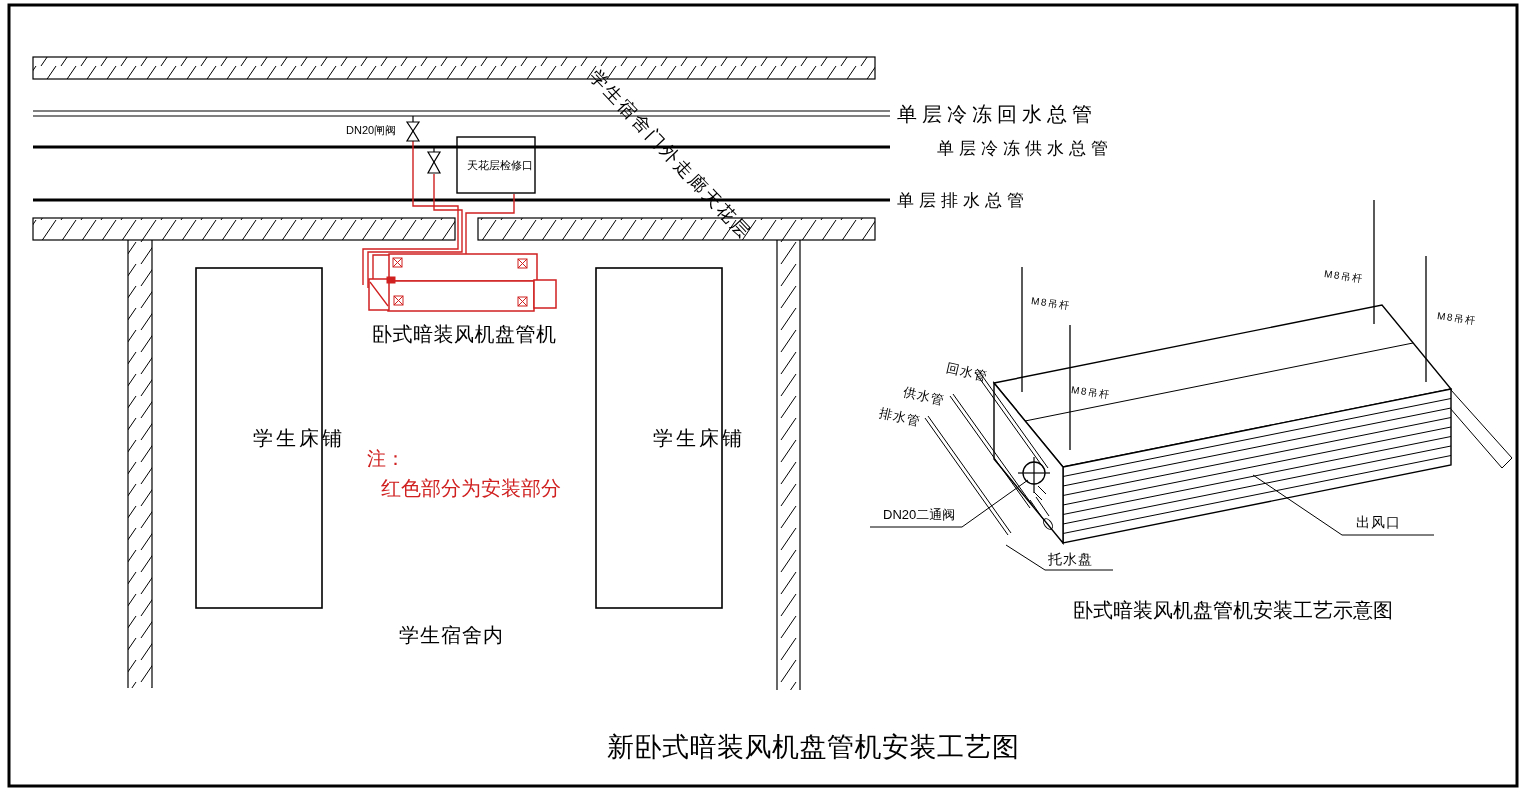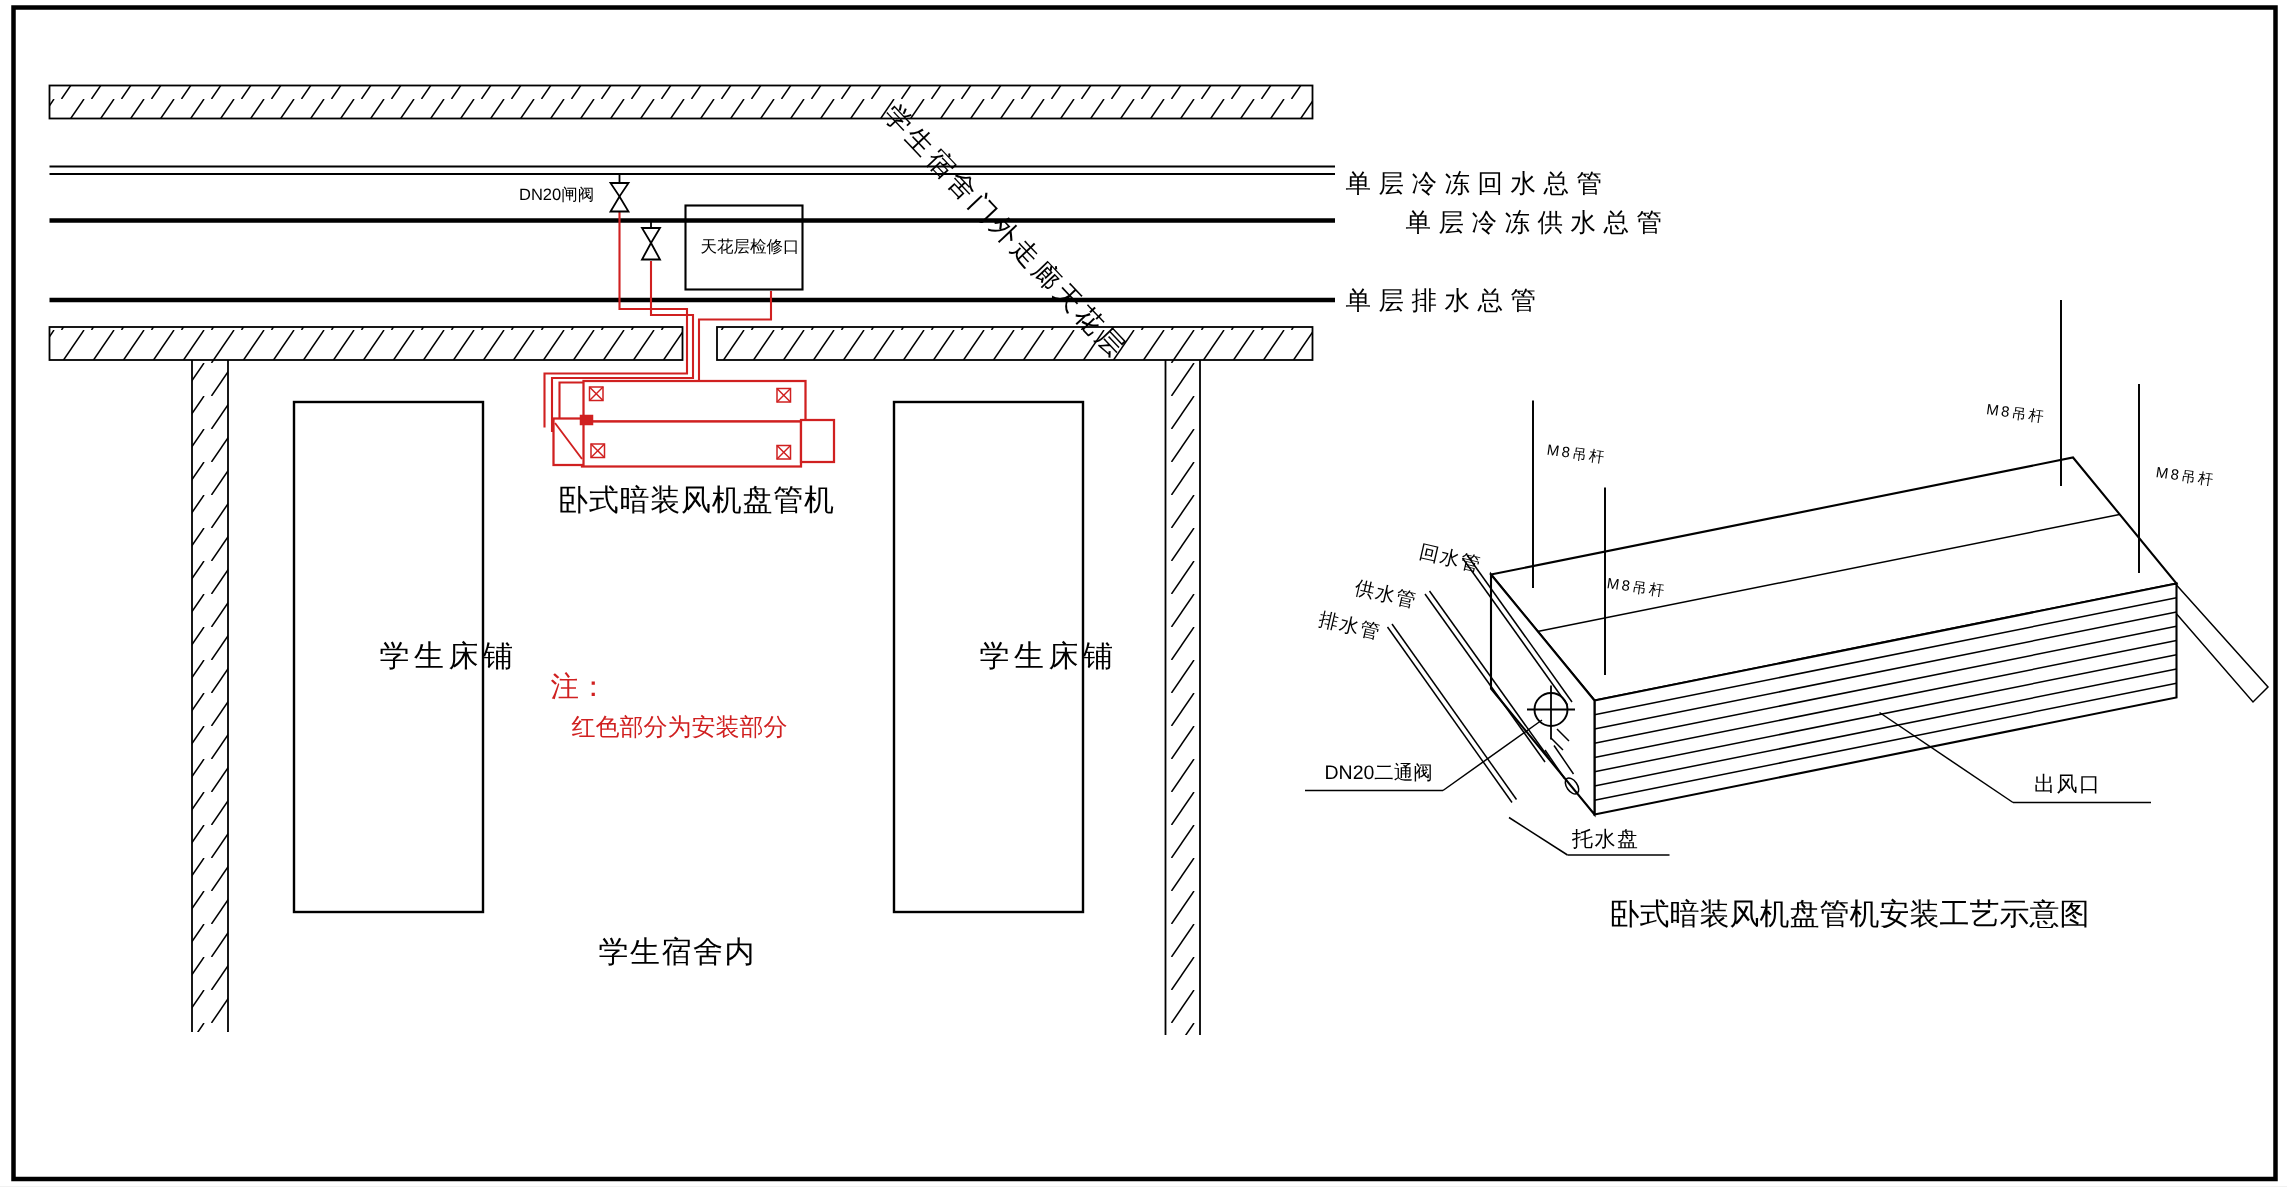--- a/index.html
+++ b/index.html
@@ -187,40 +187,41 @@
         <line x1="870" y1="527" x2="962" y2="527" class="k"></line>
         <line x1="962" y1="527" x2="1028" y2="480" class="k"></line>
         <line x1="1045" y1="570" x2="1113" y2="570" class="k"></line>
         <line x1="1045" y1="570" x2="1006" y2="545" class="k"></line>
         <line x1="1342" y1="535" x2="1434" y2="535" class="k"></line>
         <line x1="1342" y1="535" x2="1253" y2="475" class="k"></line>
       </g>
     </g>
   </svg>
 
-  <div class="lbl" style="left:897px;top:113px;font-size:17px;letter-spacing:5px;">单层冷冻回水总管</div>
+  <div class="lbl" style="left:897px;top:103px;font-size:20px;letter-spacing:5px;">单层冷冻回水总管</div>
   <div class="lbl" style="left:897px;top:139px;font-size:17px;letter-spacing:5px;margin-left:40px;">单层冷冻供水总管</div>
   <div class="lbl" style="left:897px;top:191px;font-size:17px;letter-spacing:5px;text-align:right;">单层排水总管</div>
 
   <div class="lbl" style="left:346px;top:124px;font-size:11px;">DN20闸阀</div>
 
   <div class="lbl" style="left:459px;top:159px;width:82px;font-size:11px;text-align:center;">天花层检修口</div>
 
   <div class="lbl rot" style="left:600px;top:66px;font-size:18px;letter-spacing:2.5px;transform:rotate(46.5deg);">学生宿舍门外走廊天花层</div>
 
   <div class="lbl" style="left:372px;top:323px;font-size:20px;letter-spacing:0.5px;">卧式暗装风机盘管机</div>
 
   <div class="bedbox lbl" style="left:196px;top:268px;width:126px;height:340px;font-size:20px;letter-spacing:3px;">学生床铺</div>
   <div class="bedbox lbl" style="left:596px;top:268px;width:126px;height:340px;font-size:20px;letter-spacing:3px;">学生床铺</div>
 
   <div class="lbl red" style="left:367px;top:448px;font-size:19px;">注：</div>
-  <div class="lbl red" style="left:381px;top:477px;font-size:16px;">红色部分为安装部分</div>
+  <div class="lbl red" style="left:381px;top:477px;font-size:20px;">红色部分为安装部分</div>
 
   <div class="lbl" style="left:399px;top:624px;font-size:20px;letter-spacing:1px;">学生宿舍内</div>
 
+  <div class="lbl" style="left:607px;top:732px;font-size:27px;letter-spacing:0.5px;">新卧式暗装风机盘管机安装工艺图</div>
 
   <div class="lbl" style="left:1073px;top:599px;font-size:20px;">卧式暗装风机盘管机安装工艺示意图</div>
 
   <div class="lbl rot" style="left:1032px;top:295px;font-size:10px;letter-spacing:1.5px;transform:rotate(8deg);">M8吊杆</div>
   <div class="lbl rot" style="left:1072px;top:384px;font-size:10px;letter-spacing:1.5px;transform:rotate(8deg);">M8吊杆</div>
   <div class="lbl rot" style="left:1325px;top:268px;font-size:10px;letter-spacing:1.5px;transform:rotate(8deg);">M8吊杆</div>
   <div class="lbl rot" style="left:1438px;top:310px;font-size:10px;letter-spacing:1.5px;transform:rotate(8deg);">M8吊杆</div>
 
   <div class="lbl rot" style="left:948px;top:361px;font-size:13px;letter-spacing:1px;transform:rotate(13deg);">回水管</div>
   <div class="lbl rot" style="left:905px;top:385px;font-size:13px;letter-spacing:1px;transform:rotate(13deg);">供水管</div>

